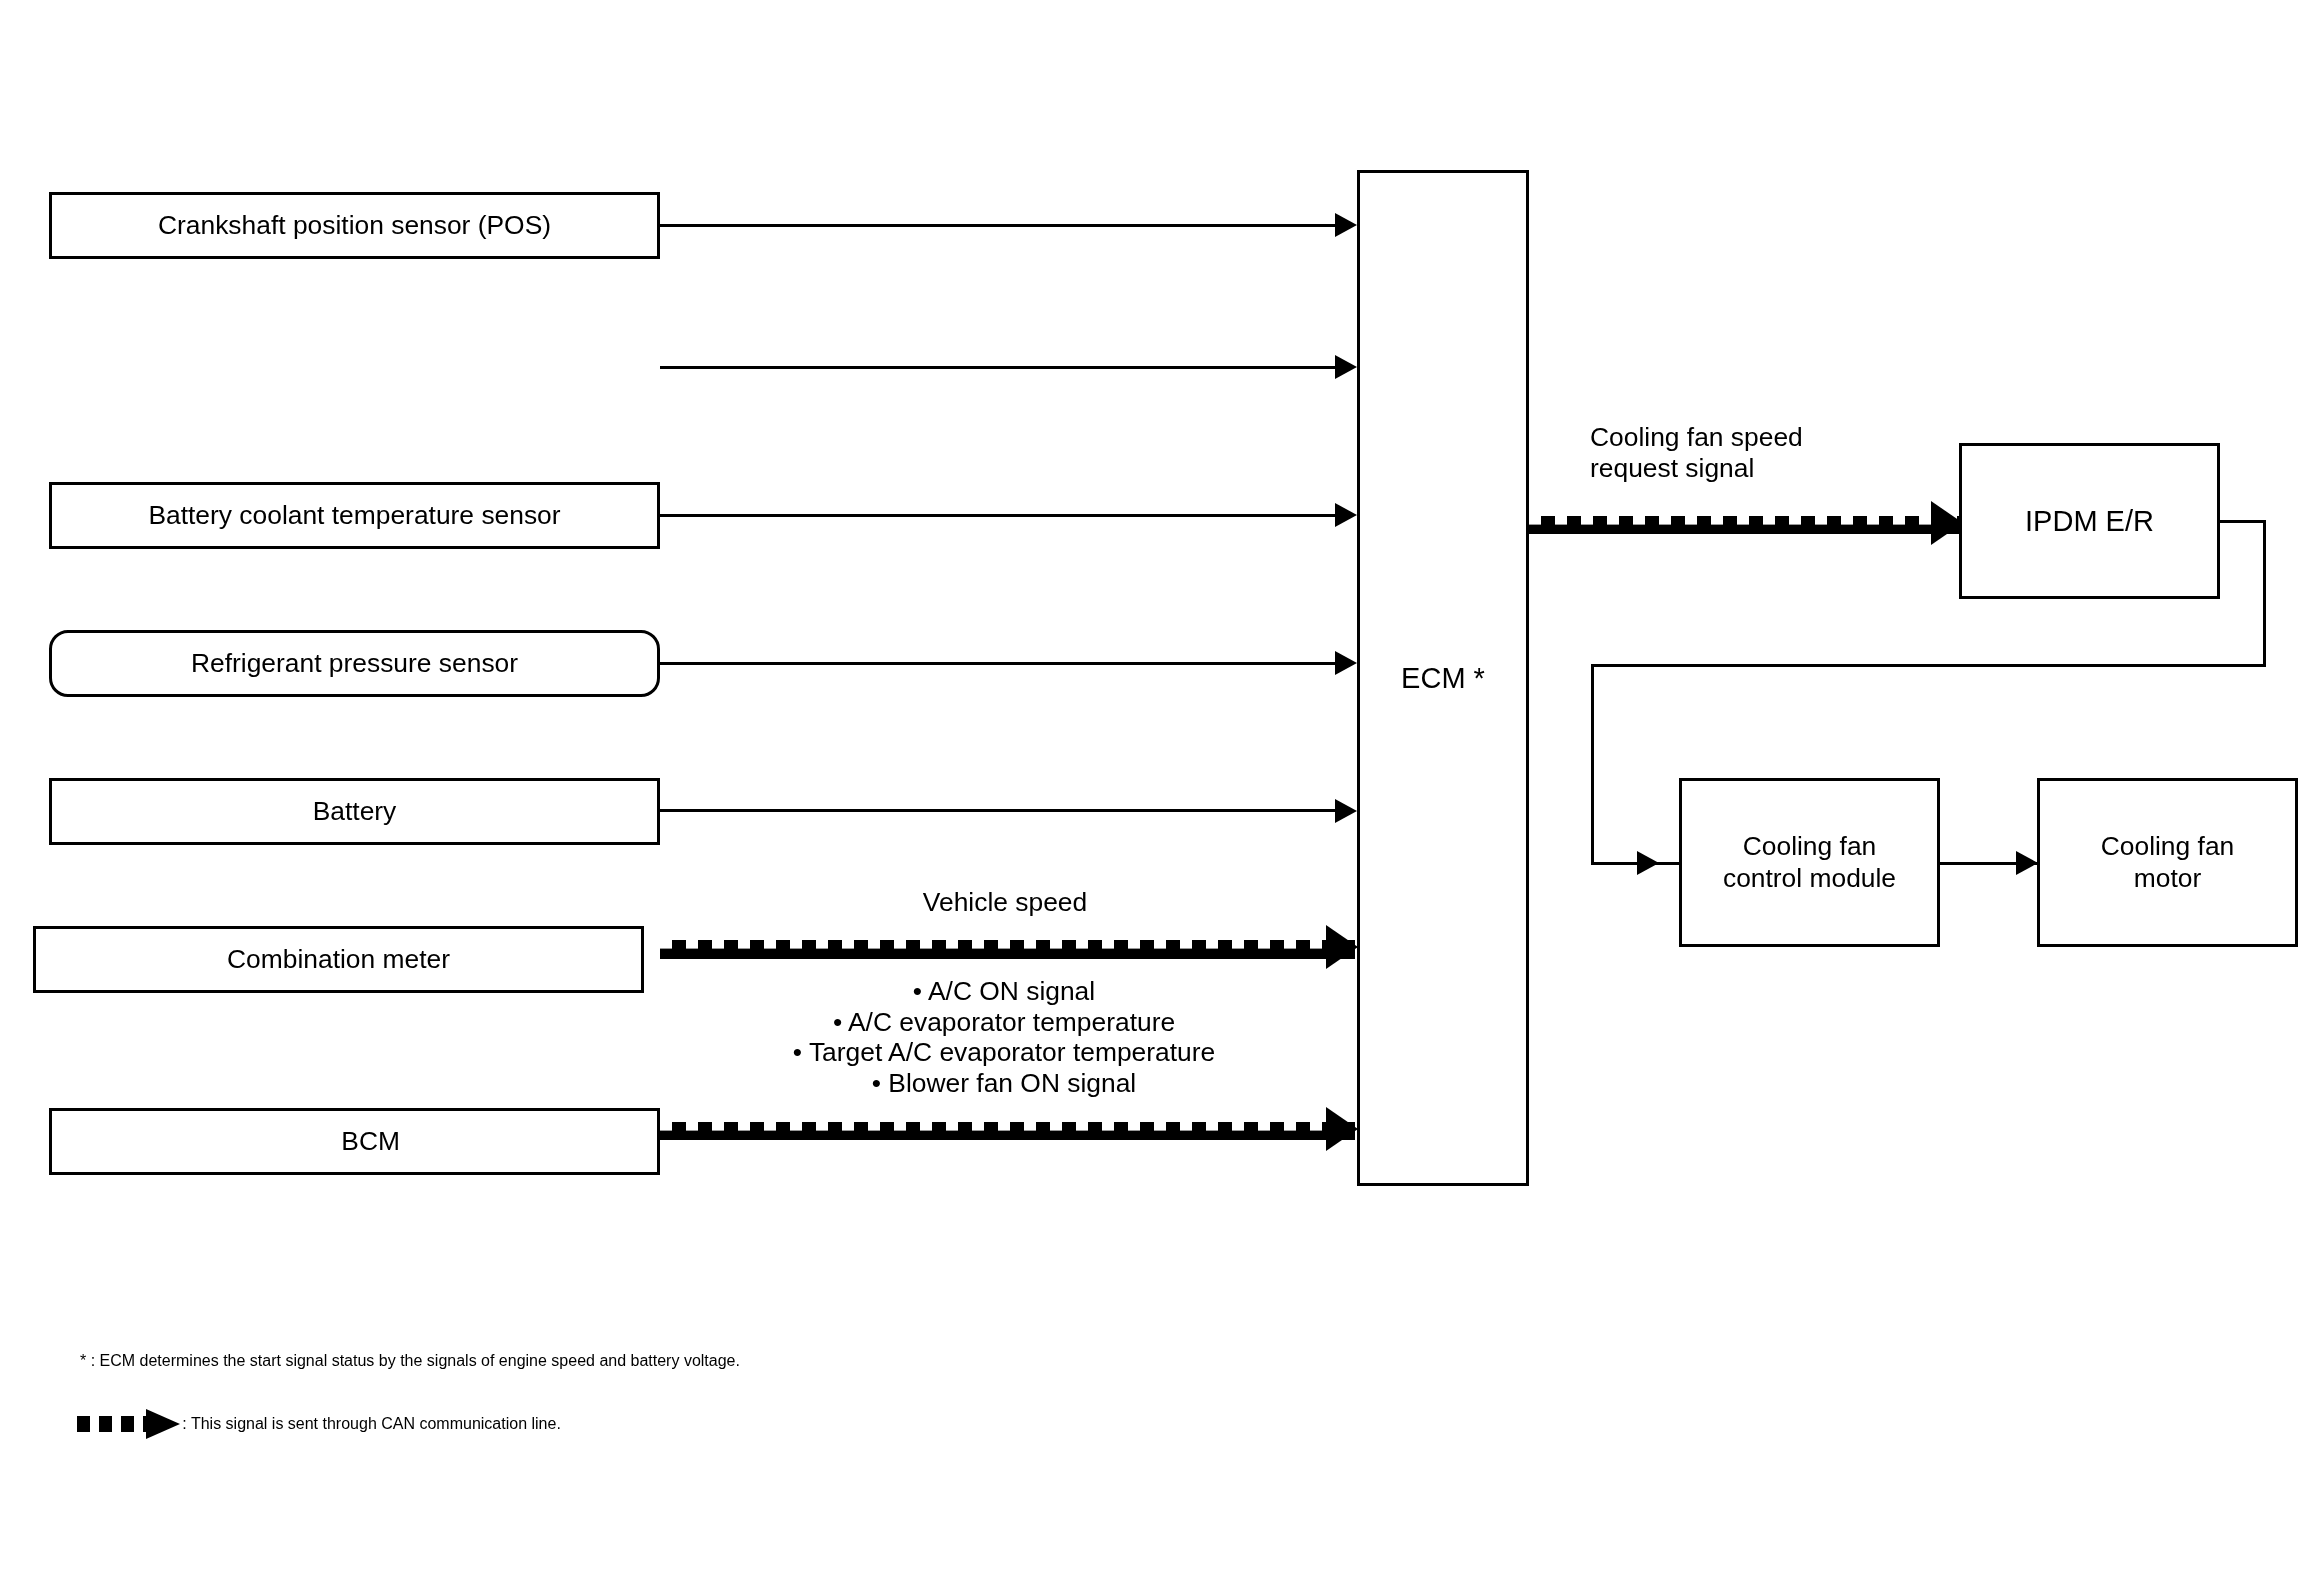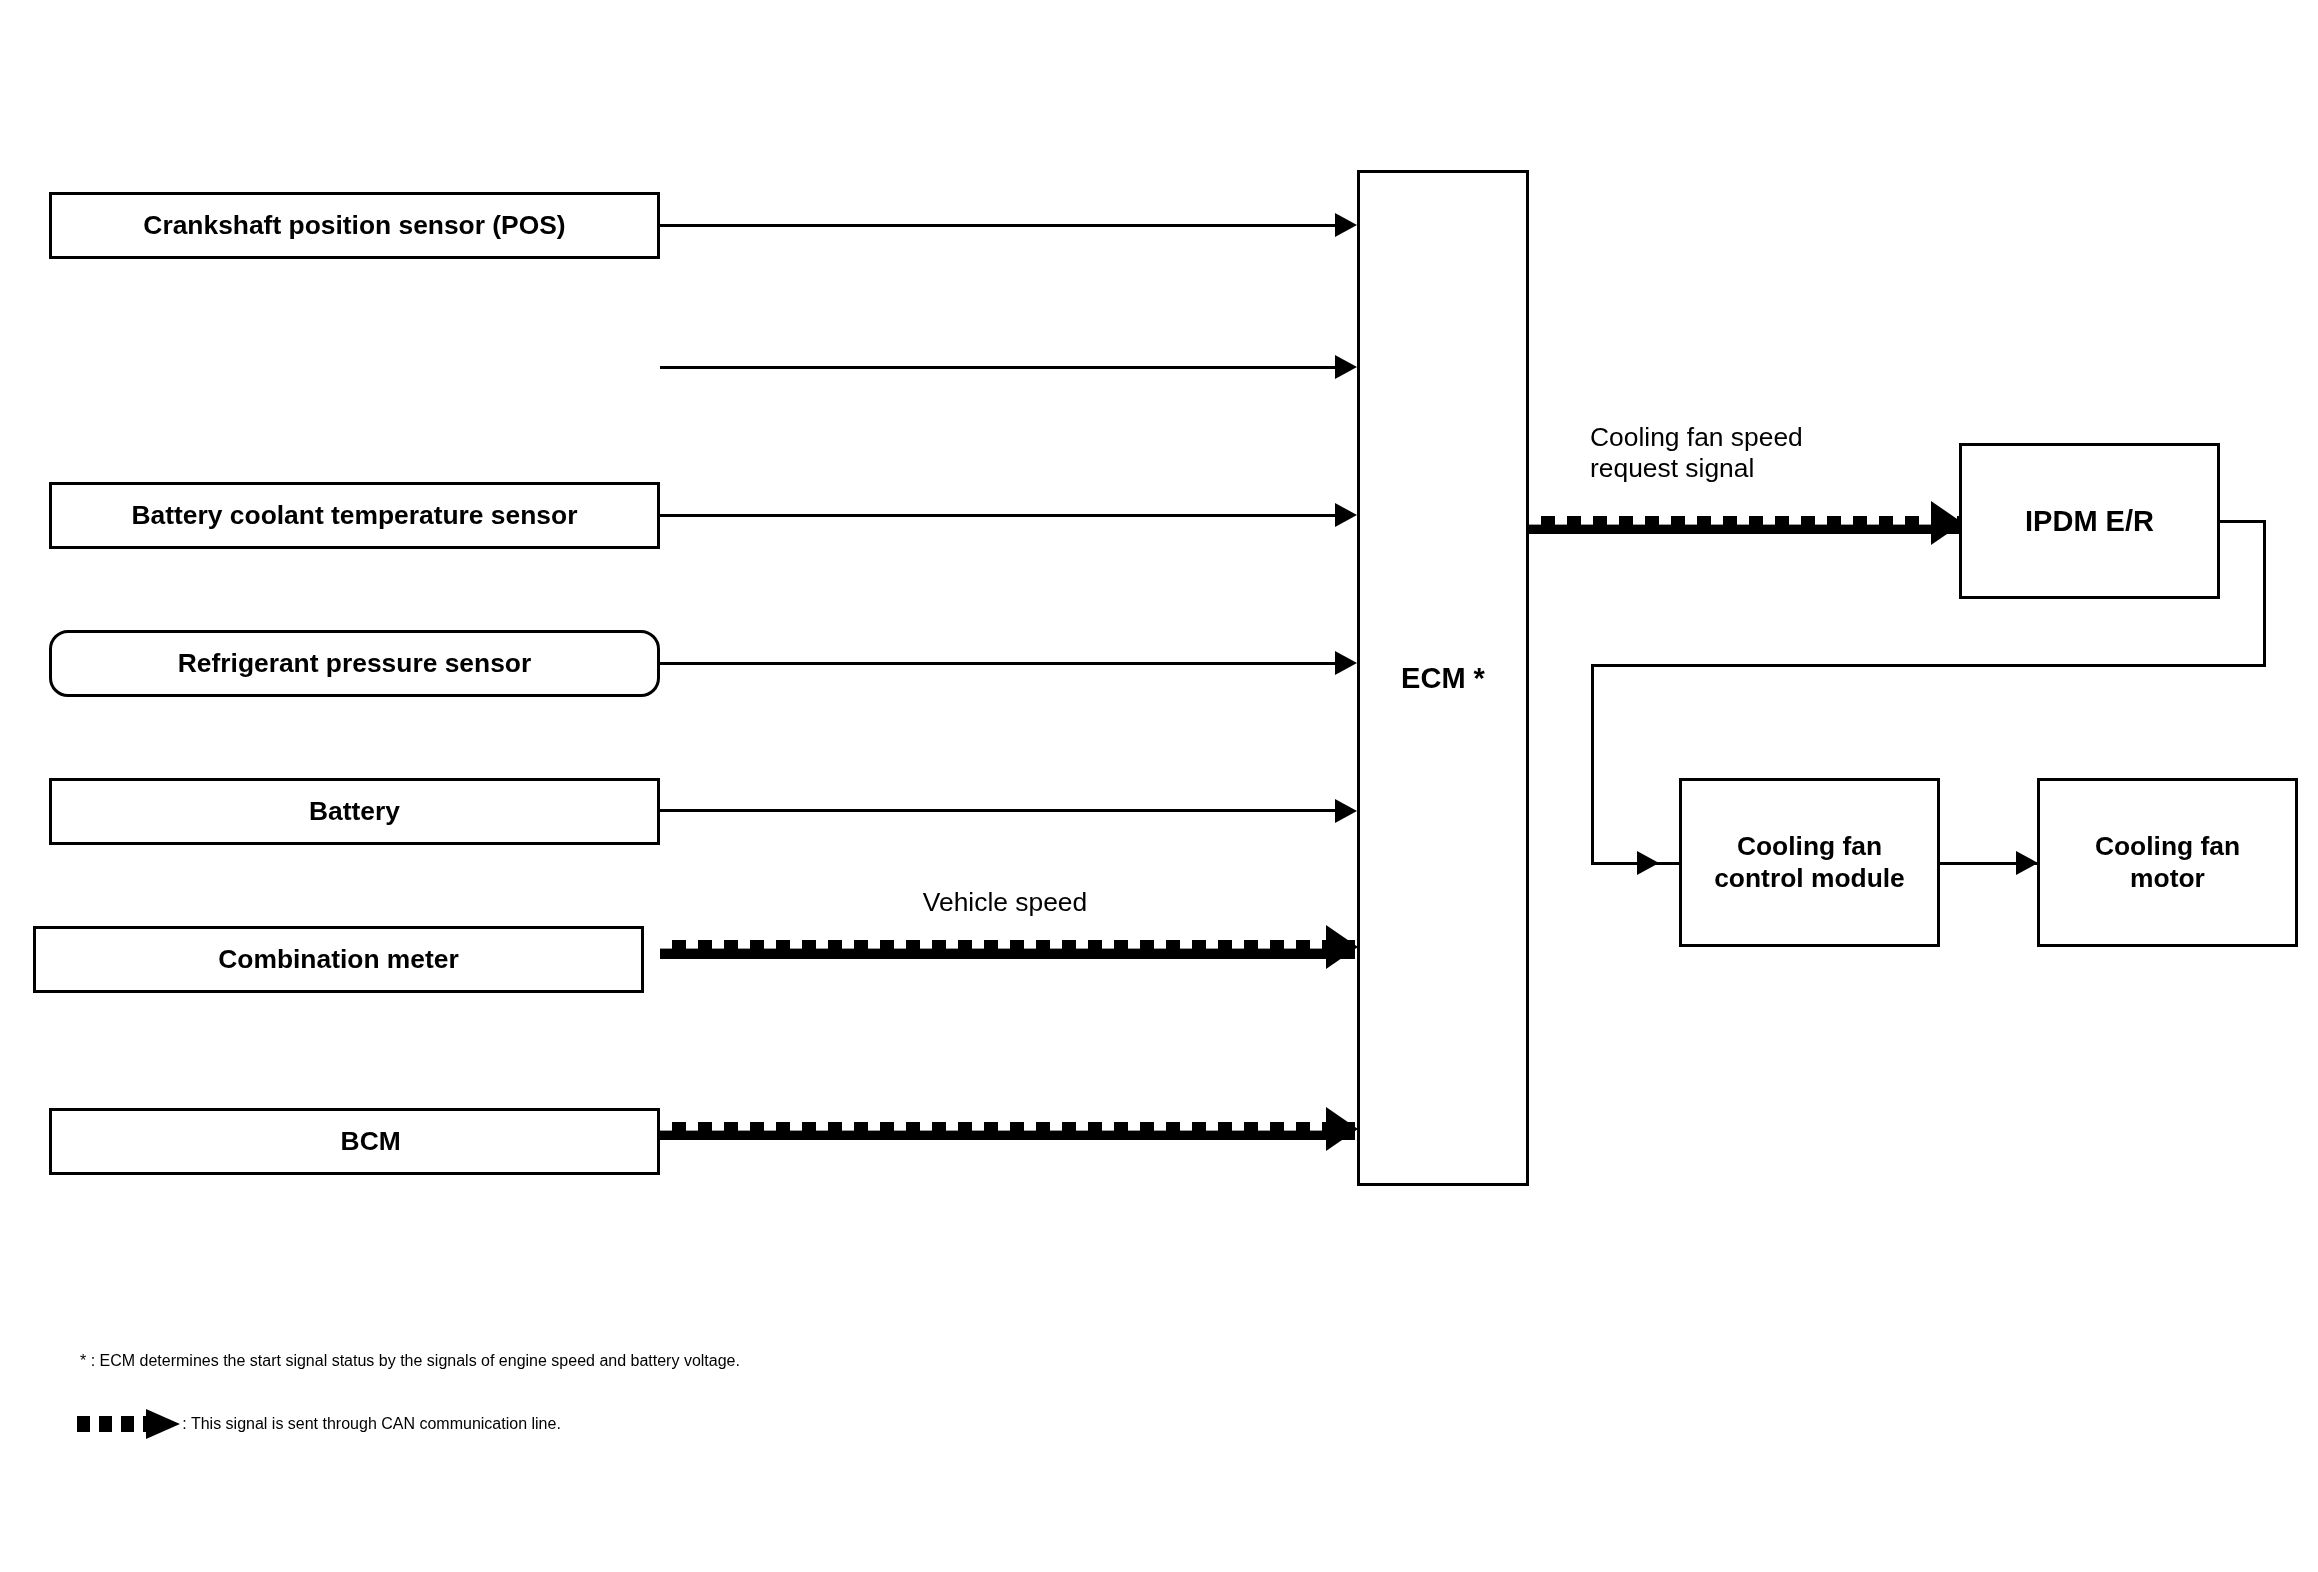--- a/index.html
+++ b/index.html
@@ -30,21 +30,20 @@
     align-items: center;
     justify-content: center;
     text-align: center;
     line-height: 1.18;
     font-size: 26.4px;
     padding: 0 5.7px;
   }
   .box .boxlabel {
     display: block;
     white-space: pre-line;
-    font-weight: bold;
   }
 
   
   .wire {
     position: absolute;
     background: #000000;
   }
   .wire-h { height: 2.9px; }
   .wire-v { width: 2.9px; }
 
@@ -184,20 +183,24 @@
   <div class="canbar" style="left:660px; top:940px; width:695px;"></div>
   <div class="canbar-solidbottom" style="left:660px; top:954px; width:695px;"></div>
   <div class="canarrow" style="left:1326px; top:925px;"></div>
 
   <div class="lbl" style="left:718px; top:887px; width:574px;">Vehicle speed</div>
 
   <div class="canbar" style="left:660px; top:1122px; width:695px;"></div>
   <div class="canbar-solidbottom" style="left:660px; top:1135px; width:695px;"></div>
   <div class="canarrow" style="left:1326px; top:1107px;"></div>
 
+  <div class="lbl" style="left:654px; top:976px; width:700px;">• A/C ON signal
+• A/C evaporator temperature
+• Target A/C evaporator temperature
+• Blower fan ON signal</div>
 
   <div class="box" style="left:1357px; top:170px; width:172px; height:1016px; font-size:29px;">
     <span class="boxlabel">ECM *</span>
   </div>
 
   <div class="canbar" style="left:1529px; top:516px; width:436px;"></div>
   <div class="canbar-solidbottom" style="left:1529px; top:529px; width:436px;"></div>
   <div class="canarrow" style="left:1931px; top:501px;"></div>
 
   <div class="lbl lbl-left" style="left:1590px; top:422px; width:436px;">Cooling fan speed

